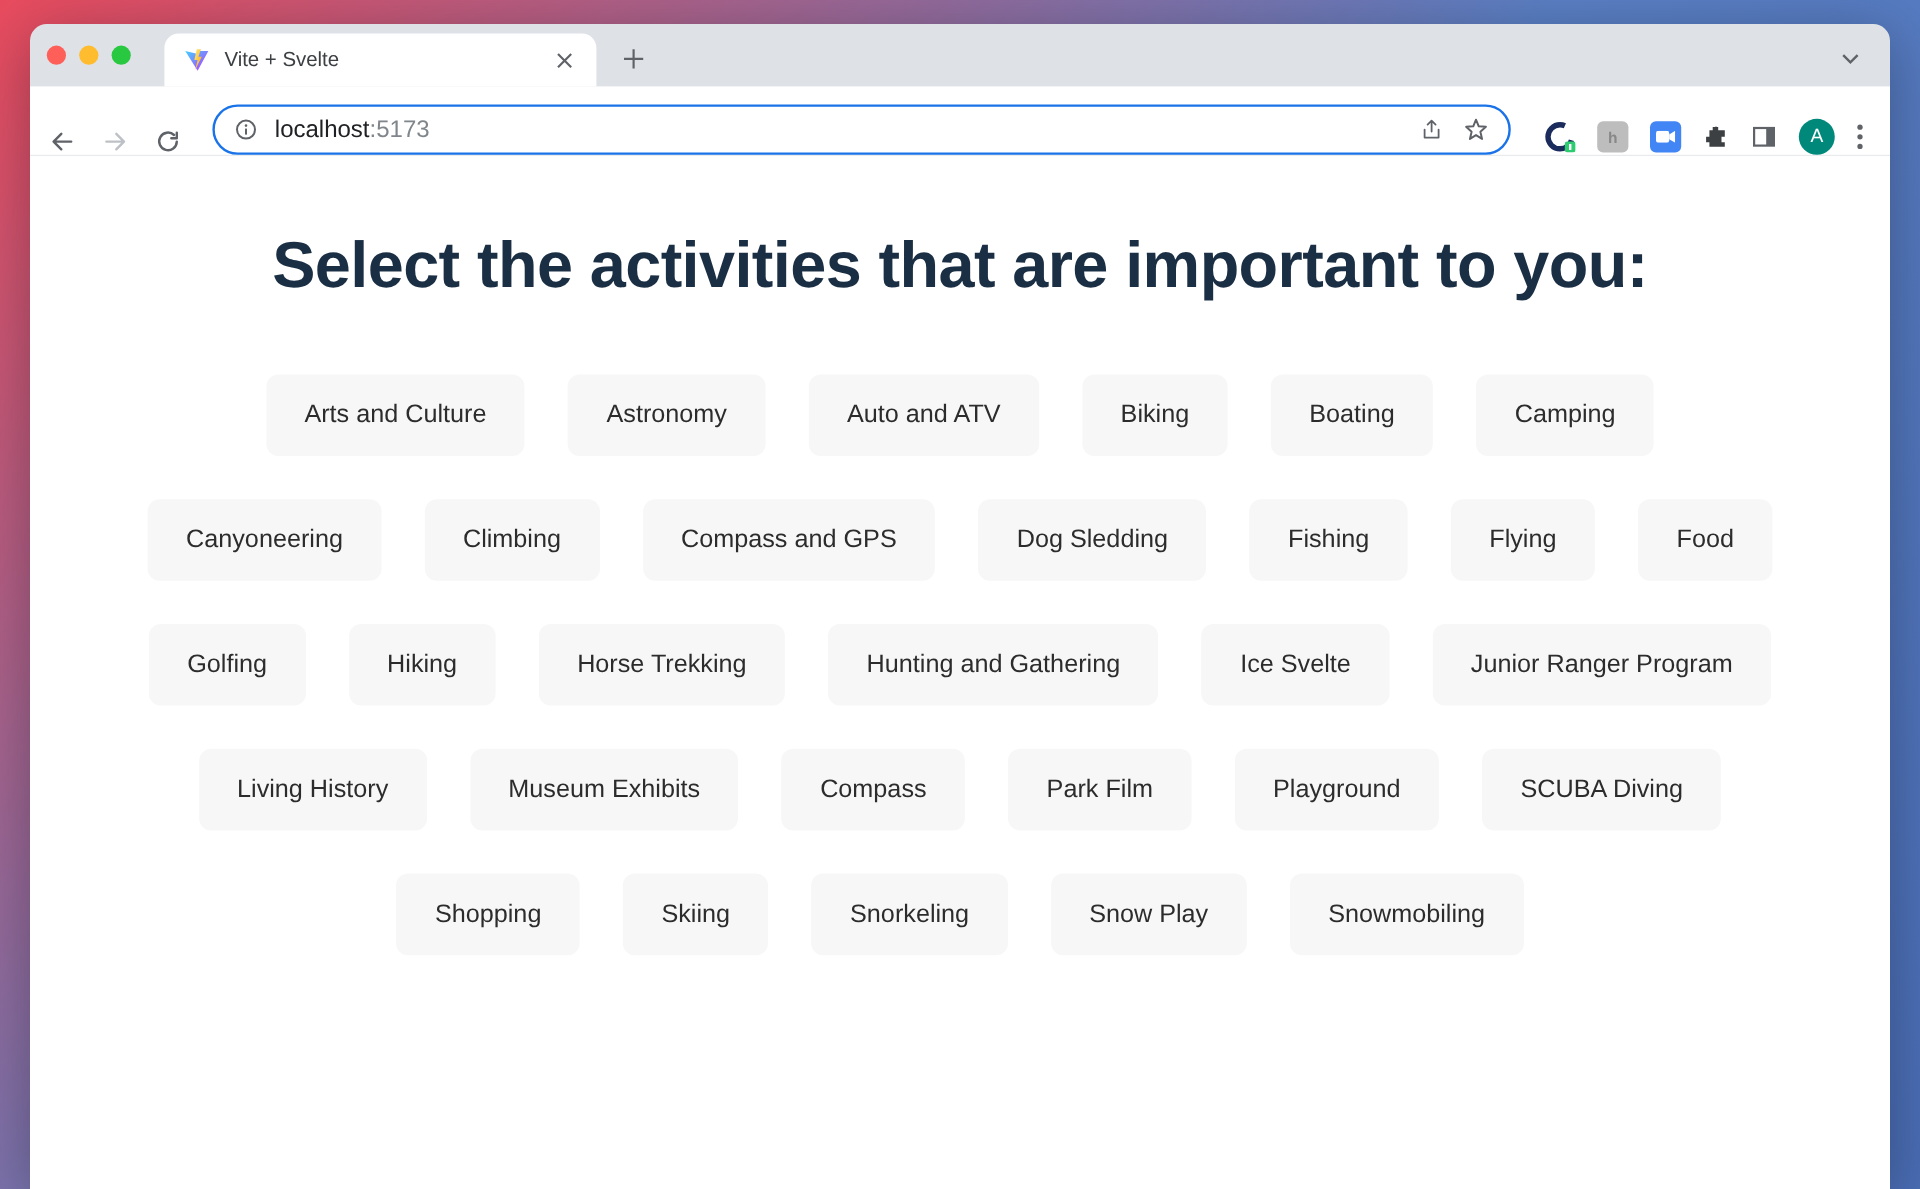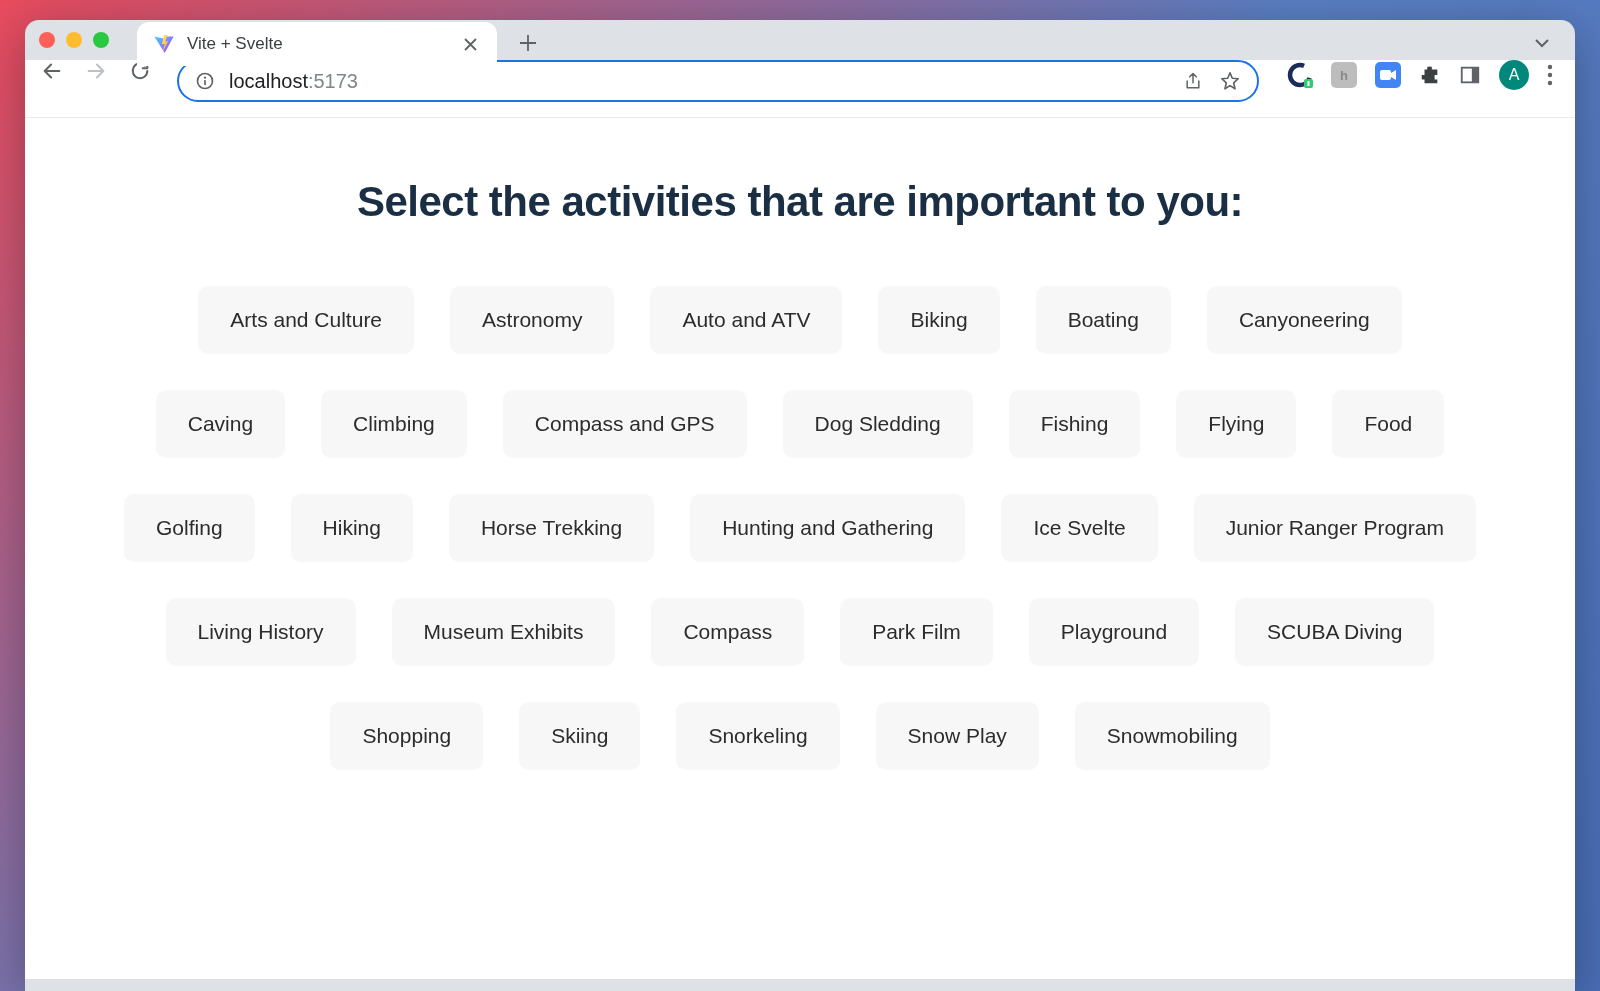--- a/index.html
+++ b/index.html
@@ -21,21 +21,21 @@
       background: #dee1e6;
       border-radius: 14px 14px 0 0;
       box-shadow: 0 10px 50px rgba(0,0,0,0.3);
       overflow: hidden;
       height: 971px;
     }
     
     .tab-bar {
       display: flex;
       align-items: center;
-      height: 40px;
+      height: 52px;
       padding: 0 14px;
       position: relative;
     }
     
     .traffic-lights {
       display: flex;
       gap: 11px;
       margin-right: 28px;
     }
     
@@ -91,21 +91,21 @@
     
     .tab-bar-right {
       margin-left: auto;
       margin-right: 10px;
       margin-top: 6px;
     }
     
     .toolbar {
       background: #fff;
       display: flex;
-      align-items: flex-start;
+      align-items: flex-end;
       height: 58px;
       padding: 0 16px;
       gap: 8px;
       border-bottom: 1px solid #e8eaed;
     }
     
     .nav-icons {
       display: flex;
       gap: 22px;
       margin-right: 18px;
@@ -193,21 +193,21 @@
     
     .content {
       background: #fff;
       padding: 60px 70px;
       height: calc(100% - 110px);
       overflow: hidden;
     }
     
     .heading {
       text-align: center;
-      font-size: 42px;
+      font-size: 54px;
       font-weight: 700;
       color: #1a2e44;
       margin-bottom: 60px;
       letter-spacing: -0.5px;
     }
     
     .chips {
       display: flex;
       flex-wrap: wrap;
       gap: 36px;
@@ -362,22 +362,22 @@
   </div>
 
   <div class="content">
     <h1 class="heading">Select the activities that are important to you:</h1>
     <div class="chips" id="chips-container">
         <div class="chip">Arts and Culture</div>
         <div class="chip">Astronomy</div>
         <div class="chip">Auto and ATV</div>
         <div class="chip">Biking</div>
         <div class="chip">Boating</div>
+        <div class="chip">Camping</div>
         <div class="chip">Canyoneering</div>
-        <div class="chip">Caving</div>
         <div class="chip">Climbing</div>
         <div class="chip">Compass and GPS</div>
         <div class="chip">Dog Sledding</div>
         <div class="chip">Fishing</div>
         <div class="chip">Flying</div>
         <div class="chip">Food</div>
         <div class="chip">Golfing</div>
         <div class="chip">Hiking</div>
         <div class="chip">Horse Trekking</div>
         <div class="chip">Hunting and Gathering</div>

